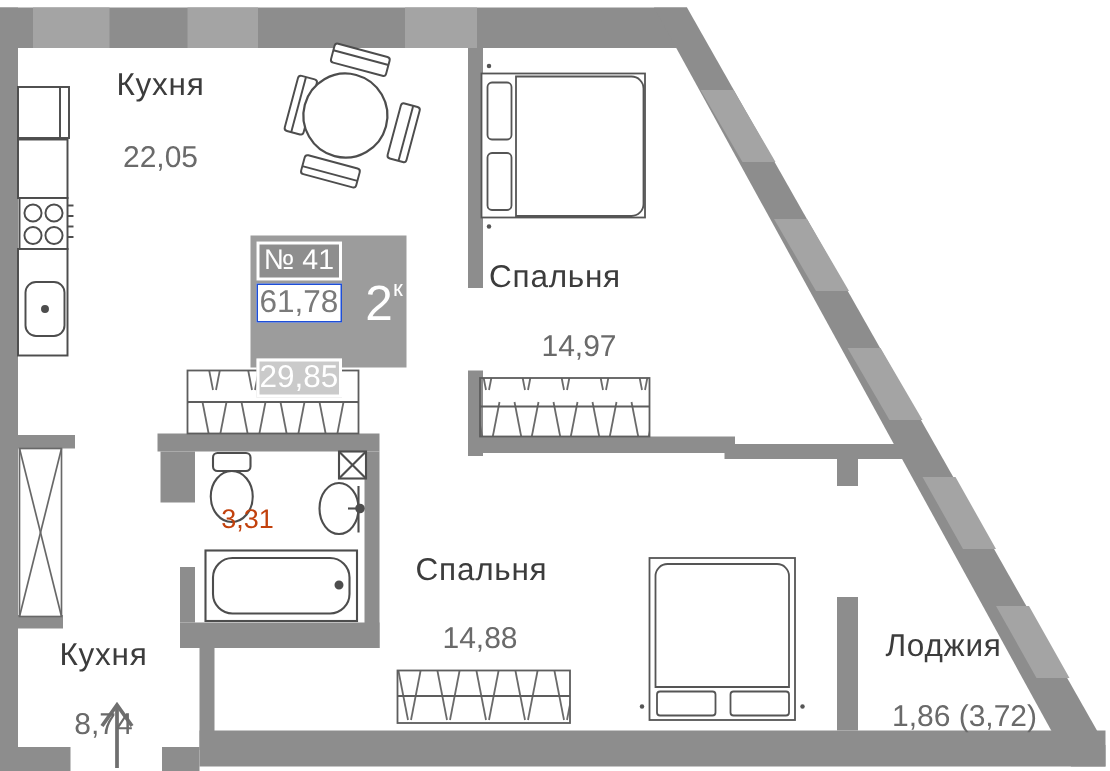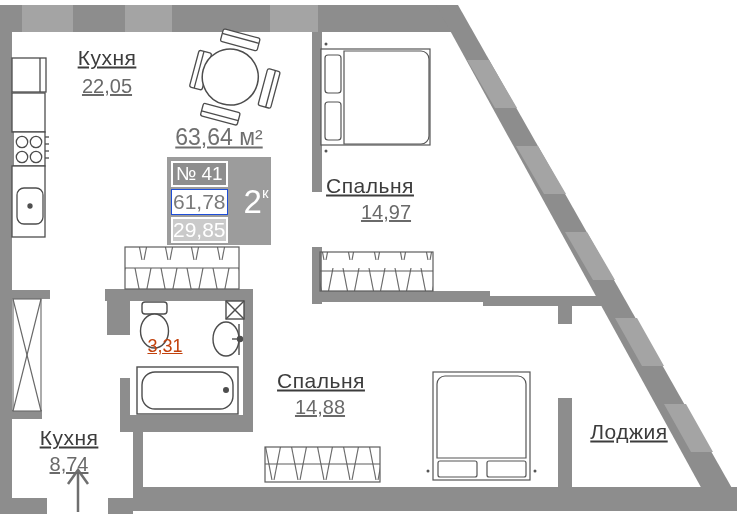--- a/index.html
+++ b/index.html
@@ -1,42 +1,42 @@
 <!DOCTYPE html>
 <html><head>
 <meta charset="utf-8">
 <style>
   html,body{margin:0;padding:0;background:#fff;}
   .plan{
     position:relative;width:740px;height:514px;background:#ffffff;
     font-family:"Liberation Sans",sans-serif;overflow:hidden;
   }
   .plan svg{position:absolute;left:0;top:0;}
-  .lbl{position:absolute;transform:translate(-50%,-50%);white-space:nowrap;line-height:1;text-decoration:underline;}
+  .lbl{position:absolute;transform:translate(-50%,-50%);white-space:nowrap;line-height:1;}
   .room-name{font-size:21px;color:#3c3c3c;letter-spacing:.5px;}
-  .room-area{font-size:20px;color:#6a6a6a;}
+  .room-area{font-size:20px;color:#6a6a6a;margin-top:19px;}
   .total-area{font-size:23px;color:#6f6f6f;}
   .bath-area{font-size:18px;color:#c2410c;}
   
   .badge{
     position:absolute;left:167px;top:157px;width:104px;height:88px;
     background:#9c9c9c;box-sizing:border-box;padding:4px;display:flex;gap:16px;
   }
   .badge-left{flex:1;display:flex;flex-direction:column;gap:2px;background:#9c9c9c;}
   .badge-num{
     background:#8e8e8e;border:2px solid #fff;color:#fff;font-size:19px;
     height:30px;display:flex;align-items:center;justify-content:center;
   }
   .badge-a1{
     background:#fff;border:1px solid #1d4ed8;color:#7a7a7a;font-size:21px;
     flex:1;display:flex;align-items:center;justify-content:center;
   }
   .badge-a2{
     background:#cacaca;border:2px solid #fff;color:#fff;font-size:21px;
-    height:22px;display:flex;align-items:center;justify-content:center;
+    height:22px;display:flex;align-items:center;justify-content:center;margin-top:22px;
   }
   .badge-right{
     width:28px;color:#fff;display:flex;align-items:center;justify-content:center;
   }
   .badge-right span{font-size:33px;line-height:1;}
   .badge-right sup{font-size:15px;line-height:1;position:relative;top:-9px;left:0px;}
 </style>
 </head>
 <body>
 
@@ -195,34 +195,34 @@
 
     <g fill="none" stroke="#6f6f6f" stroke-width="2.5">
       <line x1="78" y1="512" x2="78" y2="470"></line>
       <polyline points="68,484 78,470 88,484"></polyline>
     </g>
   </svg>
 
   <div class="lbl room-name" style="left:107px;top:57px">Кухня</div>
   <div class="lbl room-area" style="left:107px;top:86px">22,05</div>
 
-  <div class="lbl total-area" style="left:219px;top:137px">63,64 м²</div>
 
   <div class="lbl room-name" style="left:370px;top:185px">Спальня</div>
   <div class="lbl room-area" style="left:386px;top:212px">14,97</div>
 
   <div class="lbl bath-area" style="left:165px;top:346px">3,31</div>
 
   <div class="lbl room-name" style="left:321px;top:380px">Спальня</div>
   <div class="lbl room-area" style="left:320px;top:407px">14,88</div>
 
   <div class="lbl room-name" style="left:69px;top:437px">Кухня</div>
   <div class="lbl room-area" style="left:69px;top:464px">8,74</div>
 
   <div class="lbl room-name" style="left:629px;top:431px">Лоджия</div>
+  <div class="lbl room-area" style="left:643px;top:459px">1,86 (3,72)</div>
 
   <div class="badge">
     <div class="badge-left">
       <div class="badge-num">№ 41</div>
       <div class="badge-a1">61,78</div>
       <div class="badge-a2">29,85</div>
     </div>
     <div class="badge-right">
       <span>2</span>
         <sup>к</sup>

